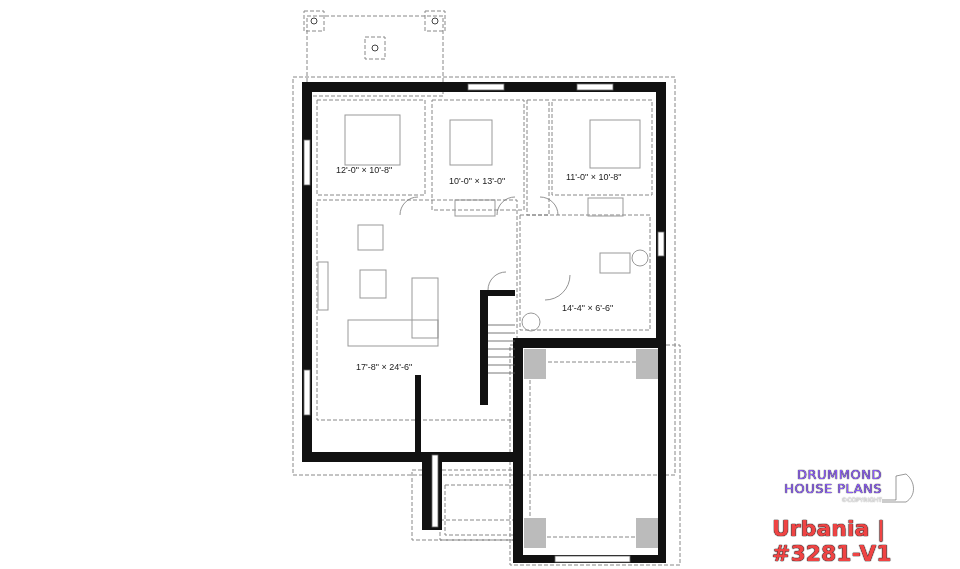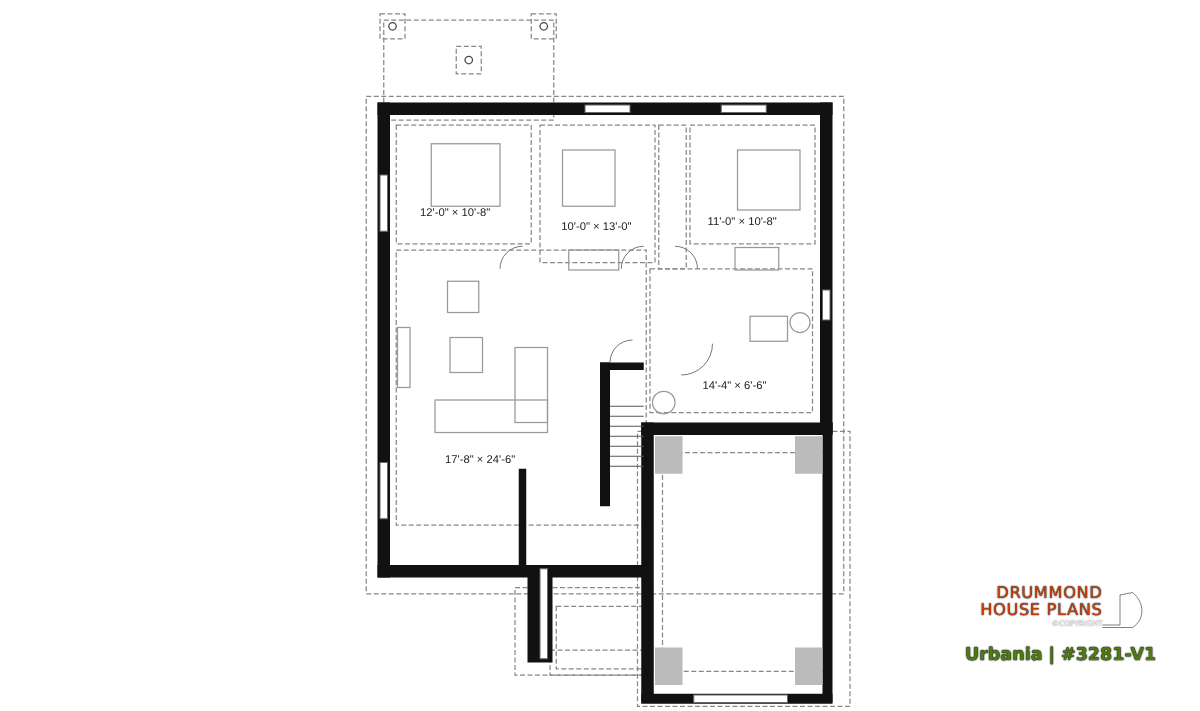--- a/index.html
+++ b/index.html
@@ -1,22 +1,22 @@
 <!DOCTYPE html>
 <html><head>
 <meta charset="utf-8">
 <style>
   html,body{margin:0;padding:0;background:#fff;}
   body{width:960px;height:569px;position:relative;overflow:hidden;font-family:"Liberation Sans",sans-serif;}
   svg.plan{position:absolute;left:0;top:0;}
   .dim{position:absolute;font-size:9px;color:#222;white-space:nowrap;}
   .brand{position:absolute;left:752px;top:468px;width:130px;text-align:right;color:#fff;font-family:"DejaVu Sans",sans-serif;}
-  .brand .l1,.brand .l2{font-size:13px;line-height:14px;letter-spacing:0.5px;color:#c2410c;text-shadow:0 0 1px #333,0 0 1px #333;text-align:right;}
+  .brand .l1,.brand .l2{font-size:13px;line-height:14px;letter-spacing:0.5px;color:#8b5cf6;text-shadow:0 0 1px #333,0 0 1px #333;text-align:right;}
   .brand .cp{font-size:6px;color:#fff;text-shadow:0 0 1px #333;}
-  .title{position:absolute;left:772px;top:516px;font-size:14px;font-weight:bold;color:#4d7c0f;text-shadow:0 0 1px #222,0 0 1px #222,0 0 1px #222;font-family:"DejaVu Sans",sans-serif;}
+  .title{position:absolute;left:772px;top:516px;font-size:22px;font-weight:bold;color:#ef4444;text-shadow:0 0 1px #222,0 0 1px #222,0 0 1px #222;font-family:"DejaVu Sans",sans-serif;}
 </style>
 </head>
 <body>
 
 <svg class="plan" width="960" height="569" viewBox="0 0 960 569">
   <g fill="none" stroke="#888" stroke-width="1" stroke-dasharray="4,2">
 
     <rect x="293" y="77" width="382" height="398"></rect>
     <rect x="307" y="16" width="136" height="80"></rect>
     <rect x="412" y="470" width="110" height="70"></rect>

